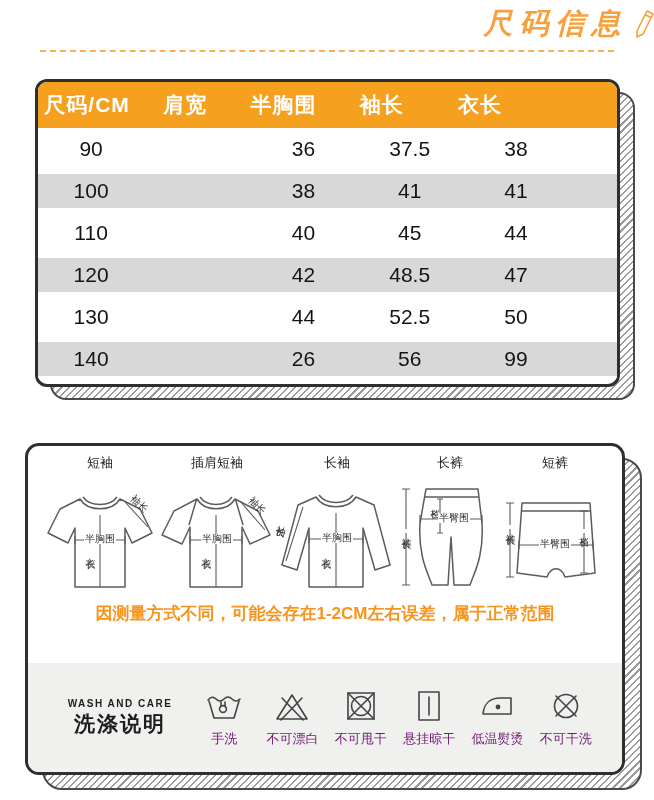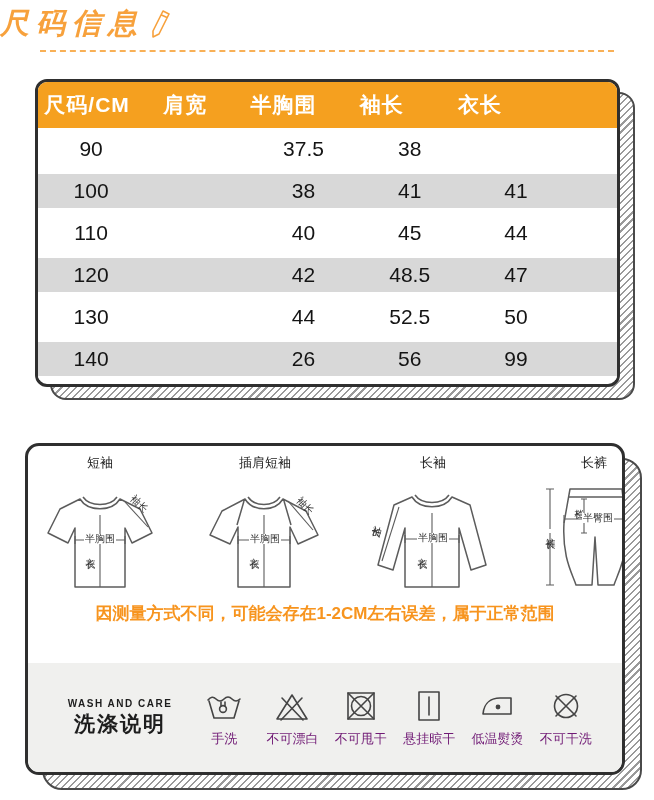--- a/index.html
+++ b/index.html
@@ -1,20 +1,20 @@
 <!DOCTYPE html>
 <html><head>
 <meta charset="utf-8">
 <style>
   html,body{margin:0;padding:0;background:#fff;}
   .page{position:relative;width:654px;height:800px;background:#fff;overflow:hidden;
         font-family:"Liberation Sans","DejaVu Sans",sans-serif;}
 
   
-  .title-row{position:absolute;top:4px;left:0;right:0;text-align:left;white-space:nowrap;}
+  .title-row{position:absolute;top:4px;left:0;right:0;text-align:right;white-space:nowrap;}
   .title-text{font-family:"Liberation Serif","DejaVu Serif",serif;font-style:italic;font-weight:bold;
               font-size:29px;letter-spacing:7px;color:#F7A13C;vertical-align:middle;}
   .pen{display:inline-block;vertical-align:middle;margin-left:2px;}
   .dash-line{position:absolute;top:50px;left:40px;width:574px;border-top:2px dashed #F8B057;}
 
   
   .hatch{position:absolute;inset:0;border:2px solid #4a4a4a;
          background:repeating-linear-gradient(135deg,#fff 0 3.5px,#9a9a9a 3.5px 5px);}
 
   
@@ -32,21 +32,21 @@
   .t-row span{text-align:center;}
   .t-row.alt{background:#D8D8D8;border-top:4px solid #fff;border-bottom:4px solid #fff;}
 
   
   .box-wrap{position:absolute;left:25px;top:443px;width:600px;height:332px;}
   .box-shadow{border-radius:20px;transform:translate(17px,15px);}
   .box-main{position:absolute;inset:0;border:3px solid #2f2f2f;border-radius:14px;
             background:#fff;overflow:hidden;display:flex;flex-direction:column;}
 
   .diagrams{flex:none;display:flex;justify-content:space-between;align-items:flex-start;
-            padding:8px 16px 0 16px;gap:48px;}
+            padding:8px 16px 0 16px;}
   .diagram{text-align:center;}
   .d-title{display:block;font-size:13px;color:#222;margin-bottom:1px;}
   .gwrap{position:relative;}
   .gwrap svg{display:block;}
   .garment{stroke:#5c5c5c;stroke-width:1.5;fill:none;stroke-linejoin:round;}
   .measure{stroke:#5c5c5c;stroke-width:1.1;fill:none;}
   .dlabel{position:absolute;font-size:10px;color:#333;line-height:1;background:#fff;padding:0 1px;}
   .dlabel.v{writing-mode:vertical-rl;letter-spacing:1px;padding:1px 0;}
   .dlabel.tiny{font-size:9px;}
   .dlabel.hcenter{left:50%;transform:translateX(-50%);}
@@ -83,20 +83,21 @@
         <span>尺码/CM</span>
         <span>肩宽</span>
         <span>半胸围</span>
         <span>袖长</span>
         <span>衣长</span>
       </div>
       <div id="table-rows">
           <div class="t-row">
             <span>90</span>
             <span></span>
+            <span>36</span>
             <span>37.5</span>
             <span>38</span>
           </div>
           <div class="t-row alt">
             <span>100</span>
             <span></span>
             <span>38</span>
             <span>41</span>
             <span>41</span>
           </div>

